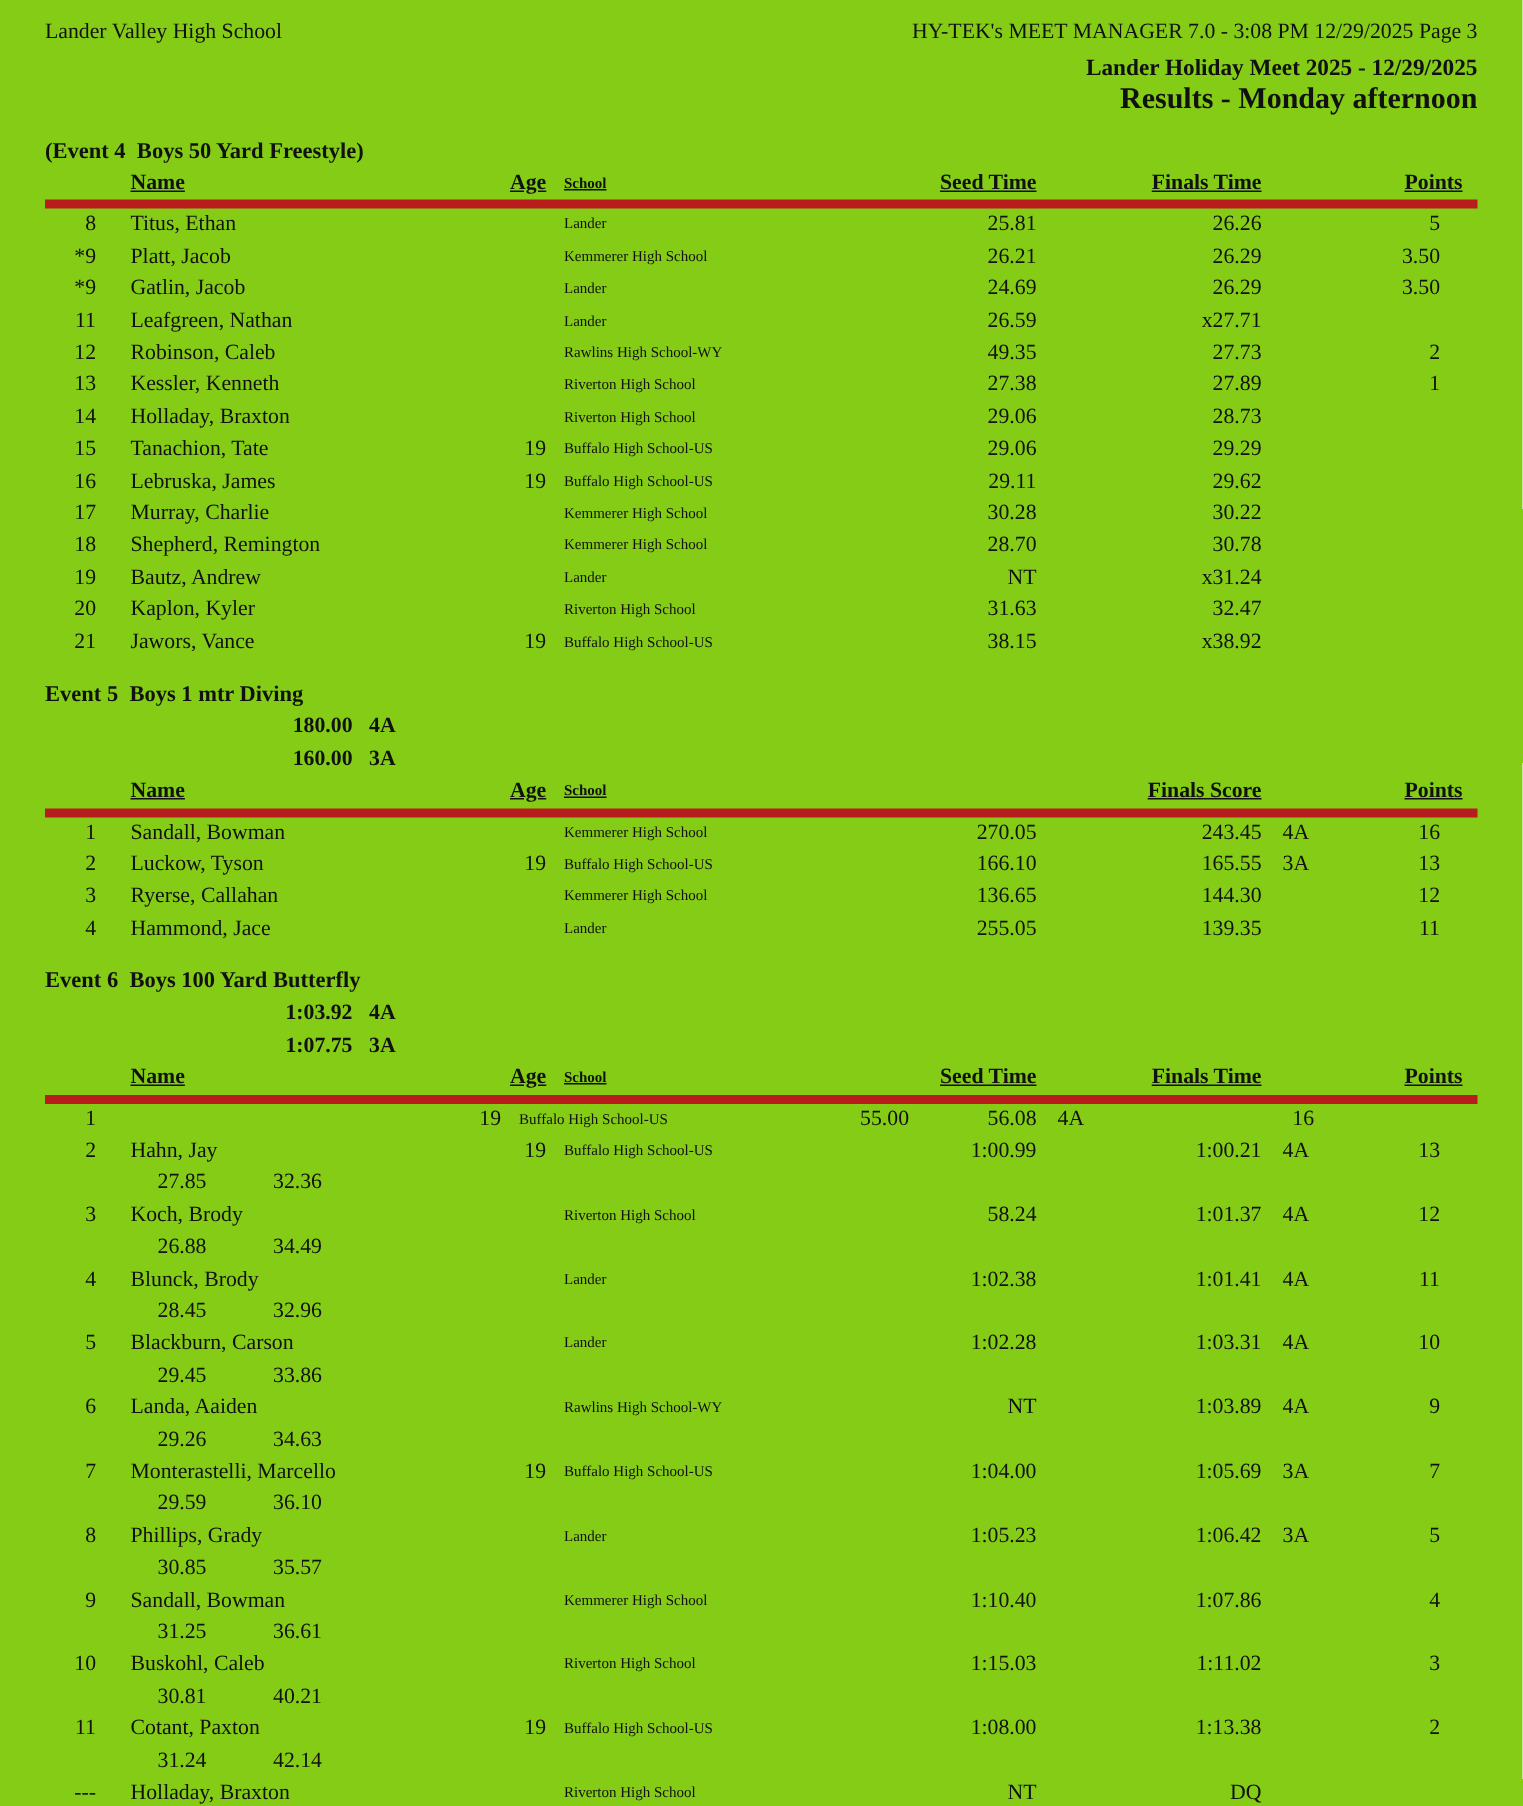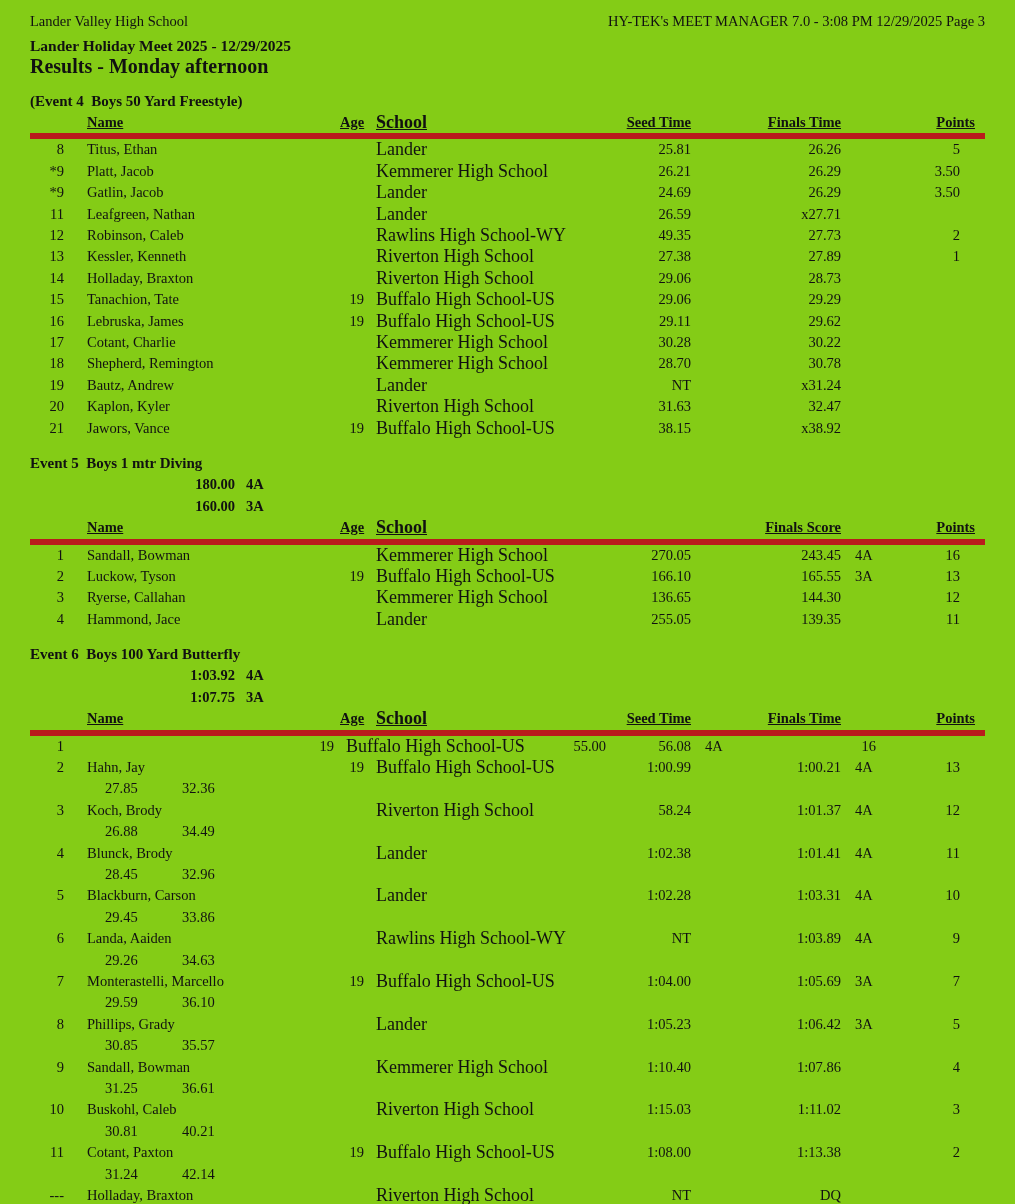--- a/index.html
+++ b/index.html
@@ -6,21 +6,21 @@
   html, body { background: #ffffff; }
   body { font-family: "Liberation Serif", "DejaVu Serif", serif; color: #111; }
   .page {
     width: 1015px; height: 1204px; background: #84cc16;
     padding: 10px 30px 0 30px; overflow: hidden; position: relative;
   }
   .page-header {
     display: flex; justify-content: space-between;
     font-size: 14.5px; line-height: 18px; margin-top: 2px;
   }
-  .title-block { text-align: left; }
+  .title-block { text-align: right; }
   .meet-title { font-weight: bold; font-size: 15.5px; line-height: 21px; margin-top: 5px; }
   .meet-subtitle { font-weight: bold; font-size: 20px; line-height: 21px; }
   .event { margin-top: 0; }
   .event-title {
     font-weight: bold; font-size: 15px; line-height: 21px;
     margin-top: 14px; white-space: pre-wrap;
   }
   .qual-line { font-weight: bold; font-size: 14.5px; line-height: 21.5px; white-space: pre-wrap; }
   .q-mark { display: inline-block; width: 52px; margin-left: 153px; text-align: right; }
   .q-tag { margin-left: 11px; }
@@ -28,21 +28,21 @@
     display: grid;
     grid-template-columns: 34px 276px 30px 236px 85px 150px 50px 84px;
     font-size: 14.5px; line-height: 21.4px; align-items: start;
   }
   .row.head { border-bottom: 6px solid #b91c1c; font-weight: bold; }
   .hlabel { text-decoration: underline; }
   .c { white-space: nowrap; }
   .c-place  { text-align: right; }
   .c-name   { padding-left: 23px; }
   .c-age    { text-align: right; padding-right: 6px; }
-  .c-school { padding-left: 6px; font-size: 18px; }
+  .c-school { padding-left: 6px; font-size: 10px; }
   .c-seed   { text-align: right; }
   .c-finals { text-align: right; }
   .c-q      { padding-left: 14px; }
   .c-points { text-align: right; padding-right: 15px; }
   .row.head .c-points { padding-right: 0; }
   .splits { padding-left: 18px; }
   .split { display: inline-block; min-width: 77px; }
 </style>
 </head>
 <body>
@@ -173,21 +173,21 @@
           <div class="c c-age">19</div>
           <div class="c c-school">Buffalo High School-US</div>
           <div class="c c-seed">29.11</div>
           <div class="c c-finals">29.62</div>
           <div class="c c-q"></div>
           <div class="c c-points"></div>
         </div>
         <div class="row">
           <div class="c c-place">17</div>
           <div class="c c-name">
-            <div>Cotant, Charlie</div>
+            <div>Murray, Charlie</div>
           </div>
           <div class="c c-age"></div>
           <div class="c c-school">Kemmerer High School</div>
           <div class="c c-seed">30.28</div>
           <div class="c c-finals">30.22</div>
           <div class="c c-q"></div>
           <div class="c c-points"></div>
         </div>
         <div class="row">
           <div class="c c-place">18</div>

